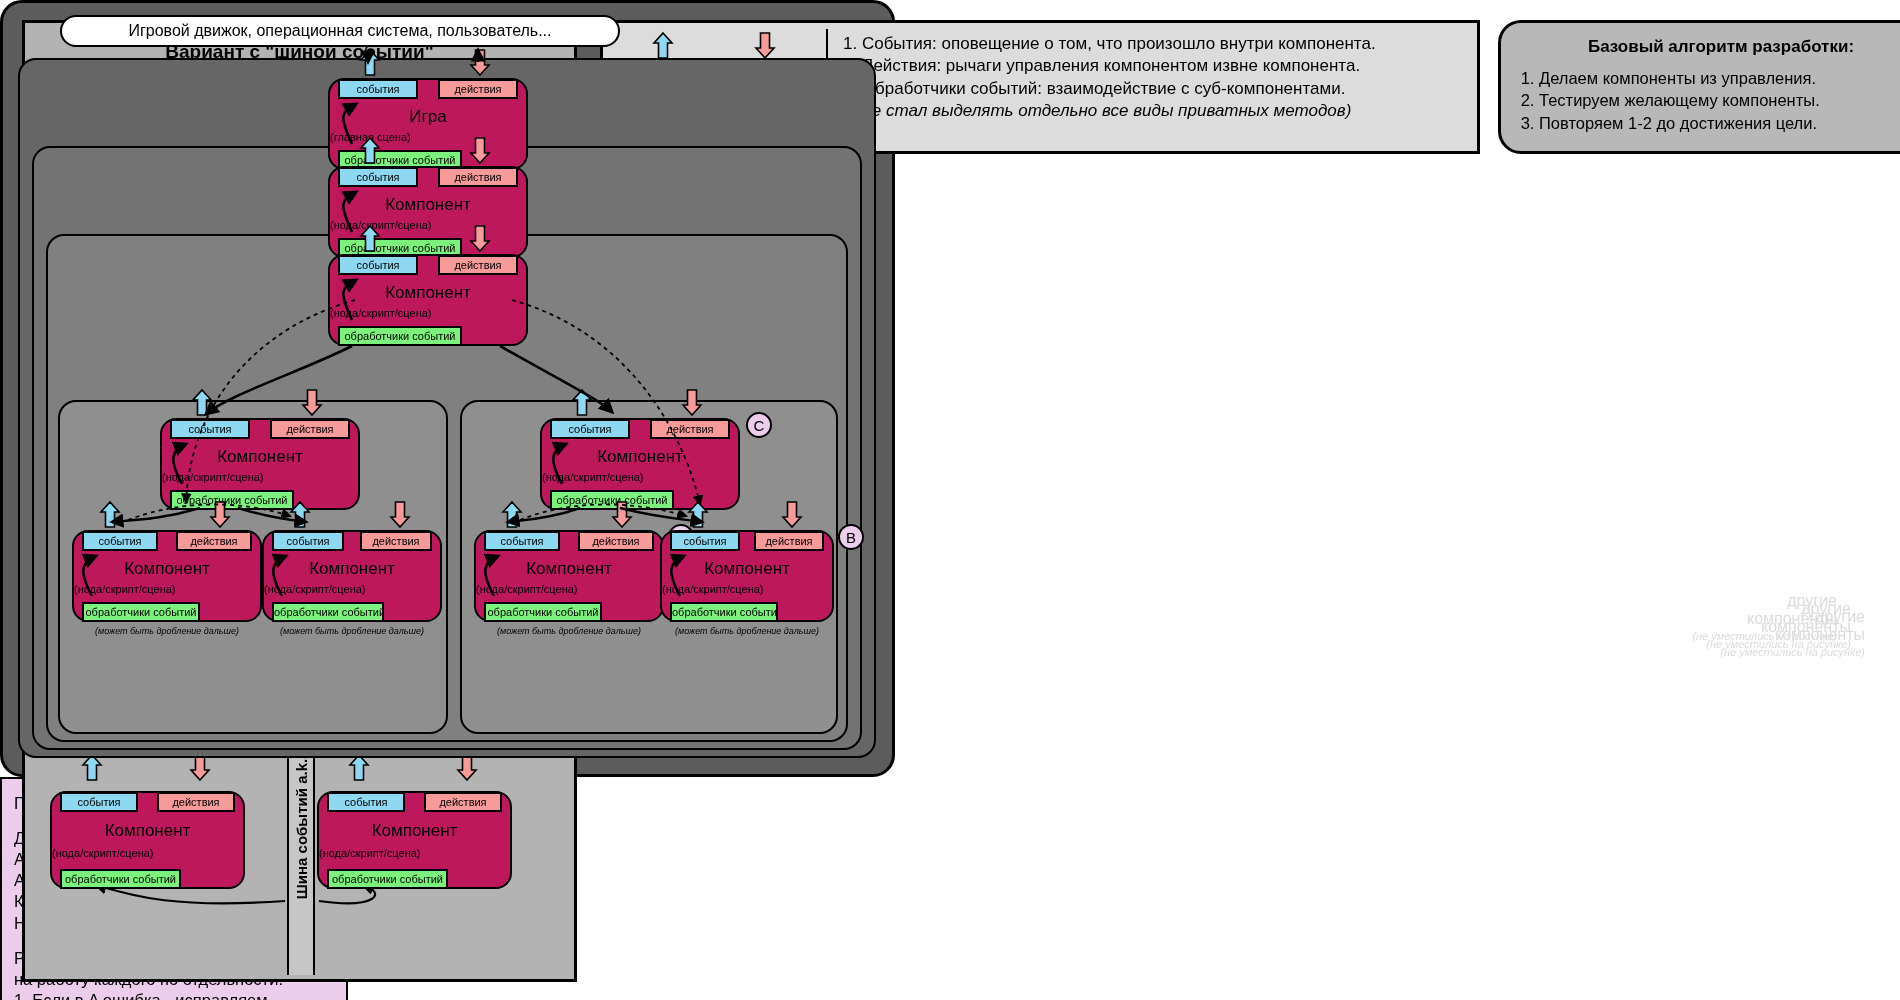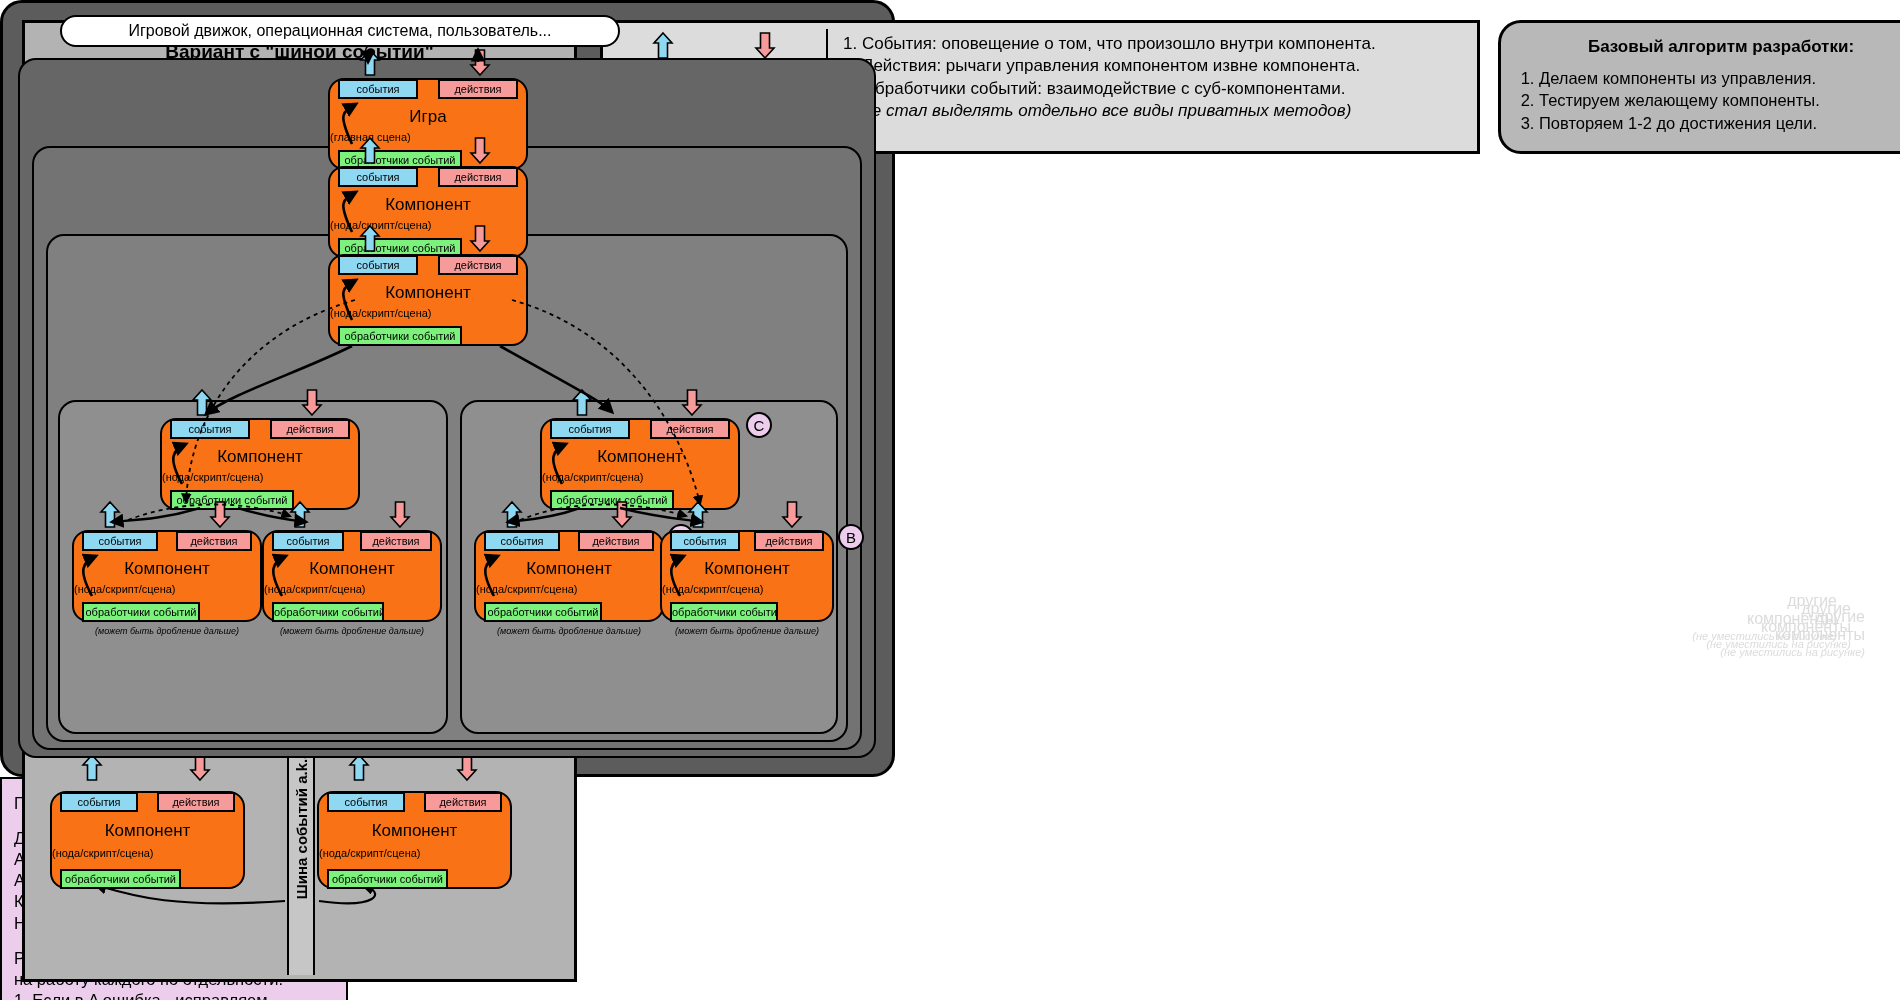--- a/index.html
+++ b/index.html
@@ -35,21 +35,21 @@
   #bus-label {
     position:absolute; left:50%; top:50%;
     transform:translate(-50%,-50%) rotate(-90deg);
     transform-origin:center center;
     white-space:nowrap; font-size:15px; font-weight:bold;
   }
 
   
   .comp {
     position:absolute;
-    background:#f97316;
+    background:#be185d;
     border:2.5px solid #000;
     border-radius:16px;
   }
   .chip {
     position:absolute; border:2px solid #000;
     font-size:11px; text-align:center; line-height:17px; height:20px;
     white-space:nowrap; overflow:hidden;
   }
   .chip.events  { background:#8fd8f2; left:8px; }
   .chip.actions { background:#f79a9a; right:8px; }

